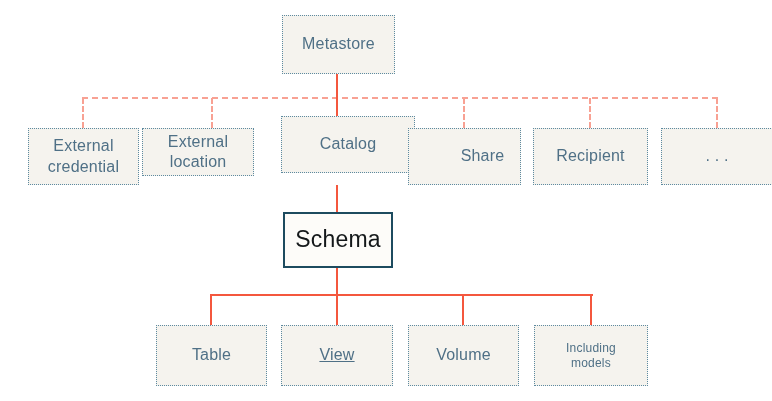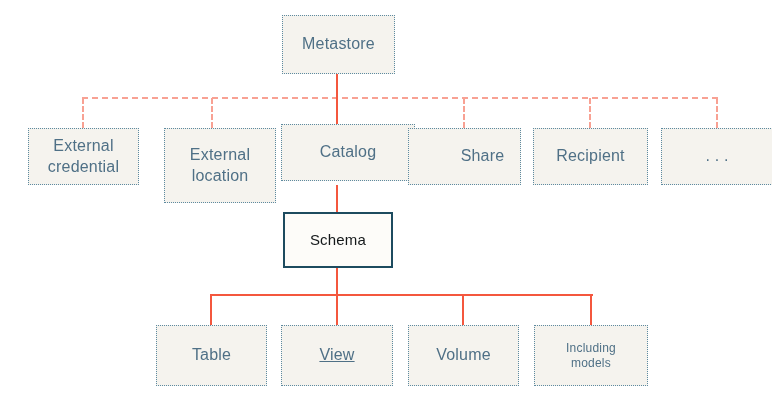--- a/index.html
+++ b/index.html
@@ -33,21 +33,21 @@
     border:1.5px dotted var(--box-border);
     color:var(--box-text);
     font-size:16px;
     line-height:1.28;
     letter-spacing:.2px;
   }
   .node.schema{
     background:var(--schema-bg);
     border:2px solid var(--schema-border);
     color:var(--schema-text);
-    font-size:15px;
+    font-size:23px;
   }
   .node .sublabel{
     display:block;
     font-size:12px;
     line-height:1.25;
     max-width:72px;
     margin-top:1px;
   }
   .line{position:absolute;}
   .solid-v{width:2px;background:var(--solid-line);}
@@ -76,24 +76,24 @@
   <div class="line solid-v" style="left:446px;top:295px;height:30px;"></div>
   <div class="line solid-v" style="left:574px;top:295px;height:30px;"></div>
 
   <div class="node" style="left:266px;top:15px;width:113px;height:59px;">
     <span>Metastore</span>
   </div>
 
   <div class="node" style="left:12px;top:128px;width:111px;height:57px;">
     <span>External credential</span>
   </div>
-  <div class="node" style="left:148px;top:128px;width:112px;height:75px;">
+  <div class="node" style="left:126px;top:128px;width:112px;height:48px;">
     <span>External location</span>
   </div>
-  <div class="node" style="left:265px;top:124px;width:134px;height:57px;">
+  <div class="node" style="left:265px;top:116px;width:134px;height:57px;">
     <span>Catalog</span>
   </div>
   <div class="node" style="left:392px;top:128px;width:113px;height:57px;padding-left:36px;">
     <span>Share</span>
   </div>
   <div class="node" style="left:517px;top:128px;width:115px;height:57px;">
     <span>Recipient</span>
   </div>
   <div class="node" style="left:645px;top:128px;width:112px;height:57px;">
     <span>. . .</span>

